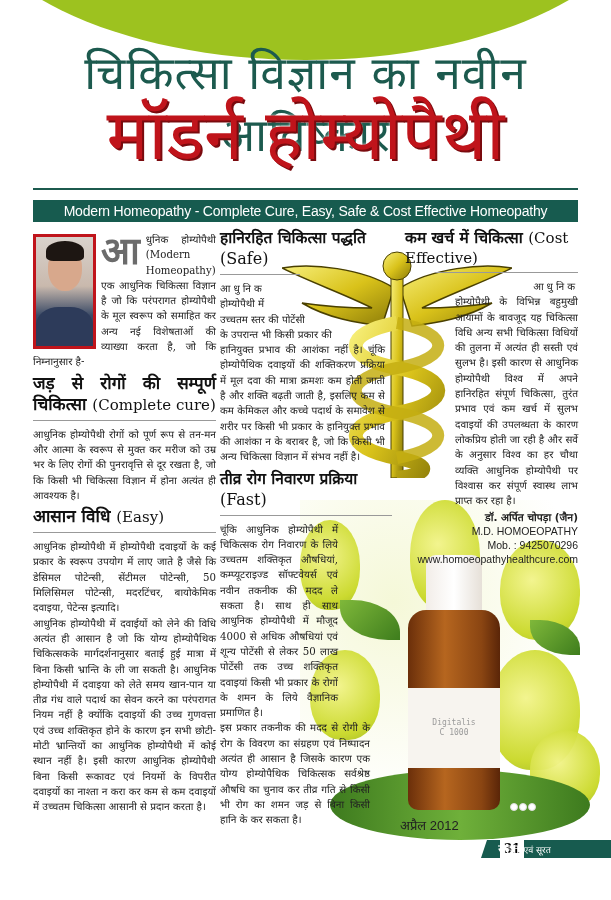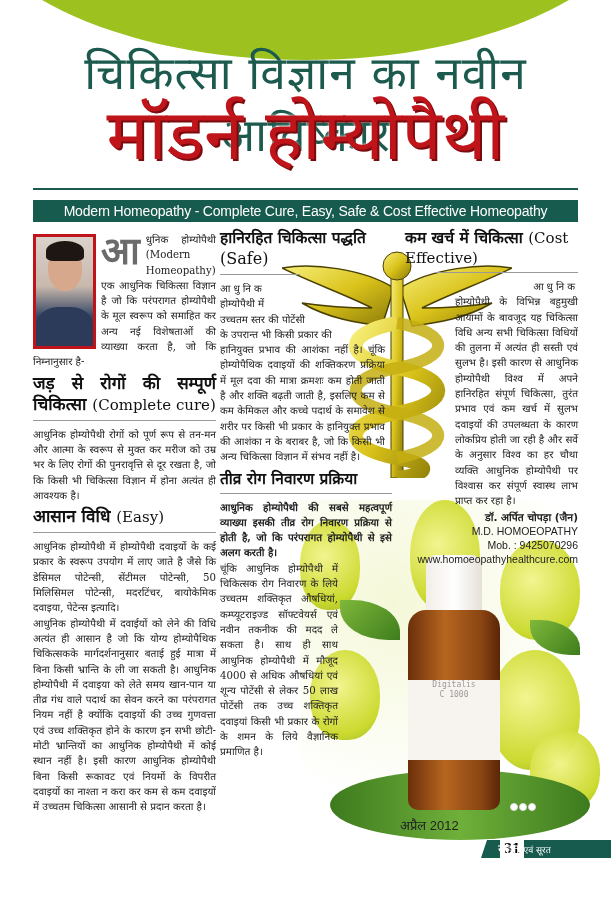--- a/index.html
+++ b/index.html
@@ -87,23 +87,23 @@
   .bottle {
     position: absolute; left: 108px; top: 110px; width: 92px; height: 200px;
     background: linear-gradient(90deg, #6b2f0a, #b6661f 40%, #8a4512 80%, #5a2508);
     border-radius: 18px 18px 10px 10px;
   }
   .bottle-cap {
     position: absolute; left: 126px; top: 55px; width: 56px; height: 60px;
     background: linear-gradient(90deg, #f2ede8, #ffffff, #e6e0d8); border-radius: 10px 10px 4px 4px;
   }
   .bottle-label {
-    position: absolute; left: 108px; top: 180px; width: 92px; height: 80px; background: #f7f4ef;
+    position: absolute; left: 108px; top: 188px; width: 92px; height: 80px; background: #f7f4ef;
     font-family: "DejaVu Sans Mono", monospace; font-size: 8px; line-height: 10px; color: #9a9a9a;
-    text-align: center; 
+    text-align: center; padding-top: 30px;
   }
   .pills { position: absolute; left: 210px; top: 296px; width: 30px; height: 10px; }
   .pills span { display:inline-block; width: 8px; height: 8px; border-radius: 50%; background:#fff; border:1px solid #ddd; margin-right:1px; }
   .ground-leaf { position:absolute; left: 30px; top: 270px; width: 260px; height: 70px; background: linear-gradient(90deg,#3d7a1e,#6fb03a,#3d7a1e); border-radius: 50%; }
 
   .footer-date {
     position: absolute; left: 400px; top: 816px; font-family: "Liberation Sans", sans-serif; font-size: 13px; color:#222;
   }
   .footer-bar {
     position: absolute; left: 481px; top: 840px; width: 130px; height: 18px; background: #175b4f;
@@ -192,23 +192,24 @@
   <div class="h-en-line">(Safe)</div>
   <div class="sec-rule" style="width:80px"></div>
   <div class="narrow">
     <div style="letter-spacing:3px">आधुनिक</div>
     <div>होम्योपैथी में</div>
     <div style="width:110px">उच्चतम स्तर की पोटेंसी</div>
     <div style="width:140px">के उपरान्त भी किसी प्रकार की</div>
   </div>
   <p class="wrap" style="width:165px">हानियुक्त प्रभाव की आशंका नहीं है। चूंकि होम्योपैथिक दवाइयों की शक्तिकरण प्रक्रिया में मूल दवा की मात्रा क्रमशः कम होती जाती है और शक्ति बढ़ती जाती है, इसलिए कम से कम केमिकल और कच्चे पदार्थ के समावेश से शरीर पर किसी भी प्रकार के हानियुक्त प्रभाव की आशंका न के बराबर है, जो कि  किसी भी अन्य चिकित्सा विज्ञान में संभव नहीं है।</p>
   <div class="h-sec2" style="margin-top:4px">तीव्र रोग निवारण प्रक्रिया</div>
+  <div class="h-en-line">(Fast)</div>
   <div class="sec-rule"></div>
-  <p class="bold-lead wrap">आधुनिक होम्योपैथी की सबसे महत्वपूर्ण व्याख्या इसकी तीव्र रोग निवारण प्रक्रिया से होती है, जो कि परंपरागत होम्योपैथी से इसे अलग करती है।</p>
   <p class="wrap" style="width:118px">चूंकि आधुनिक होम्योपैथी में चिकित्सक रोग निवारण के लिये उच्चतम शक्तिकृत औषधियां, कम्प्यूटराइज्ड सॉफ्टवेयर्स एवं नवीन तकनीक की मदद ले सकता है। साथ ही साथ आधुनिक होम्योपैथी में मौजूद 4000 से अधिक औषधियां एवं शून्य पोटेंसी से लेकर 50 लाख पोटेंसी तक उच्च शक्तिकृत दवाइयां किसी भी प्रकार के रोगों के शमन के लिये वैज्ञानिक प्रमाणित है।</p>
+  <p class="wrap" style="width:150px">इस प्रकार तकनीक की मदद से रोगी के रोग के विवरण का संग्रहण एवं निष्पादन अत्यंत ही आसान है जिसके कारण एक योग्य होम्योपैथिक चिकित्सक सर्वश्रेष्ठ औषधि का चुनाव कर तीव्र गति से किसी भी रोग का शमन जड़ से बिना किसी हानि के कर सकता है।</p>
 </div>
 
 <div class="col col3">
   <div class="h-sec2" style="text-align:left">
     <span>कम खर्च में चिकित्सा</span>
     <span class="en">(Cost Effective)</span>
   </div>
   <div class="sec-rule" style="margin-left:30px"></div>
   <div class="wrap" style="letter-spacing:3px">आधुनिक</div>
   <p class="wrap" style="margin-left:50px;text-align:justify">होम्योपैथी के विभिन्न बहुमुखी आयामों के बावजूद यह चिकित्सा विधि अन्य सभी चिकित्सा विधियों की तुलना में अत्यंत ही सस्ती एवं सुलभ है। इसी कारण से आधुनिक होम्योपैथी विश्व में अपने हानिरहित संपूर्ण चिकित्सा, तुरंत प्रभाव एवं कम खर्च  में सुलभ दवाइयों की उपलब्धता के कारण लोकप्रिय होती जा रही है और सर्वे के अनुसार विश्व का हर चौथा व्यक्ति आधुनिक होम्योपैथी पर विश्वास कर संपूर्ण स्वास्थ लाभ प्राप्त कर रहा है।</p>

